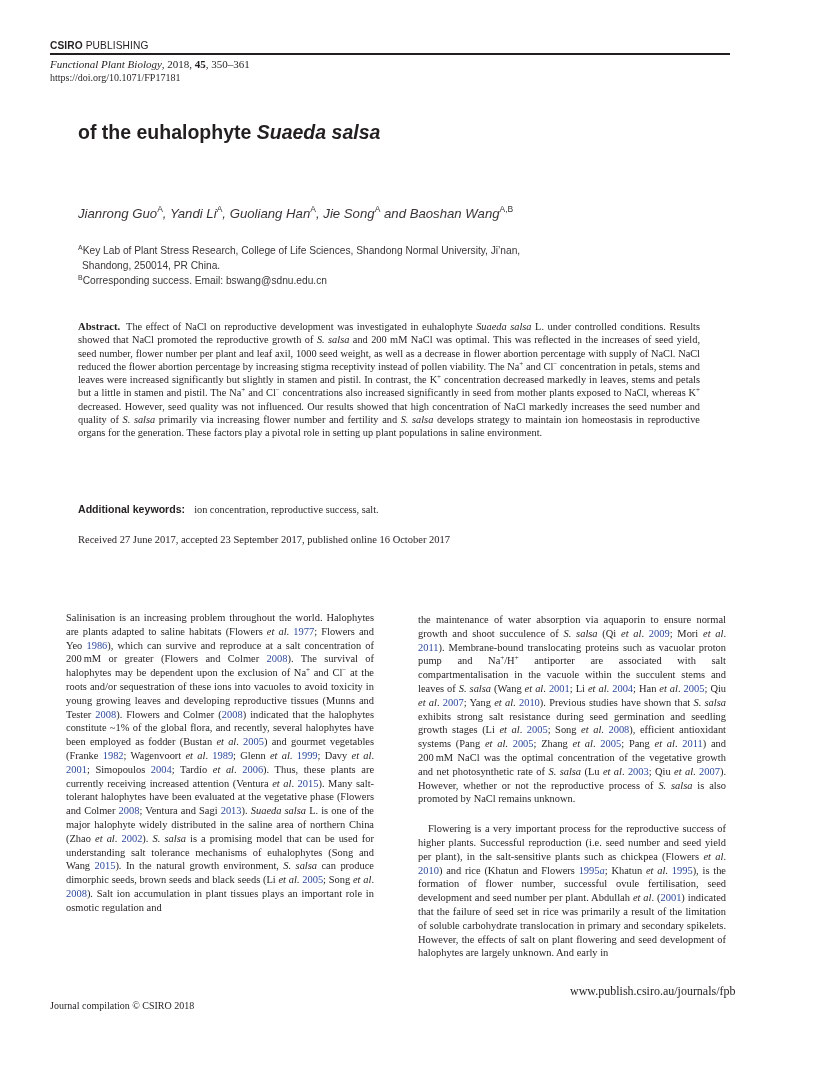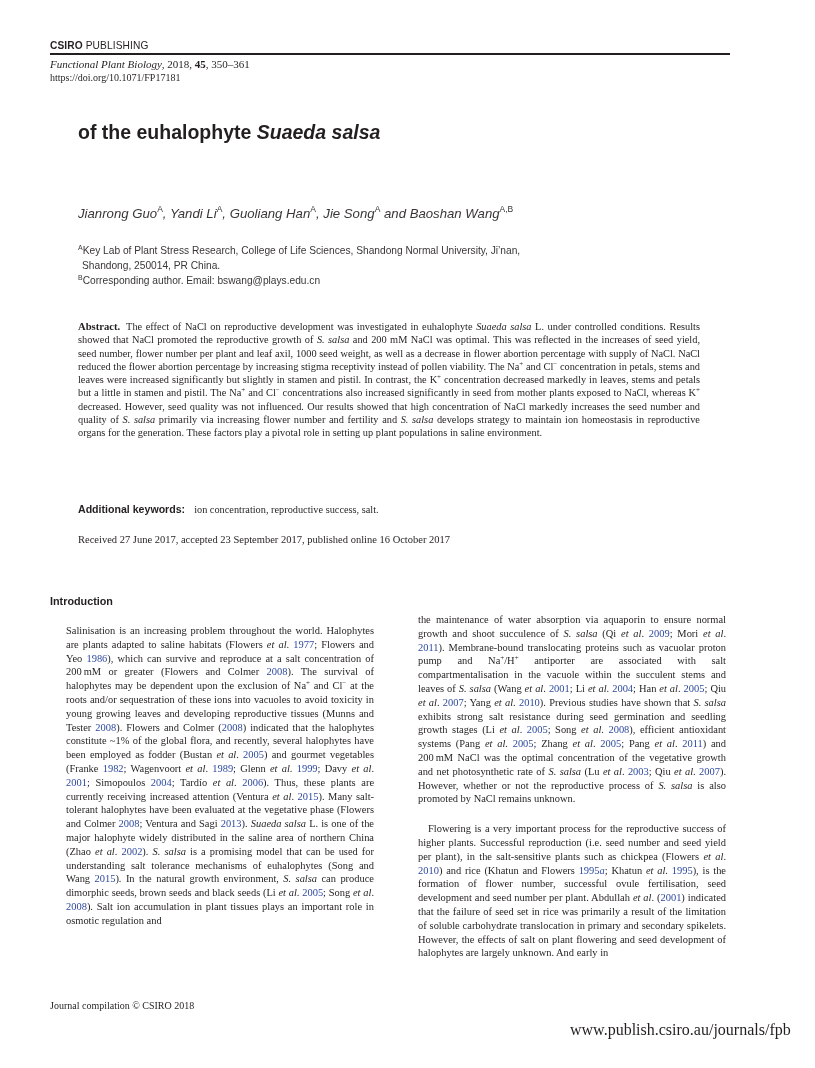--- a/index.html
+++ b/index.html
@@ -33,51 +33,50 @@
   #col-left { left: 50px; }
   #col-right { left: 402px; top: 597px; }
   #intro-head { font-family: "Liberation Sans", "DejaVu Sans", sans-serif; font-weight: bold; font-size: 10.8px; margin-bottom: 7px; line-height: 13px; }
   .col p { margin: 16px; }
   .col .ind { text-indent: 10px; }
   .cite { color: #2e4a9e; }
   .col sup { font-size: 7px; vertical-align: 4px; line-height: 0; }
   i { font-style: italic; }
 
   #footer-left { left: 50px; top: 1000px; font-size: 10px; }
-  #footer-right { left: 570px; top: 1021px; font-size: 16px; width: 160px; text-align: right; }
+  #footer-right { left: 570px; top: 984px; font-size: 12px; width: 160px; text-align: right; }
 </style>
 </head>
 <body>
 
 <div id="publisher" class="abs sans"><b>CSIRO</b><span> PUBLISHING</span></div>
 <div id="rule" class="abs"></div>
 <div id="journal-line" class="abs serif"><i>Functional Plant Biology</i><span>, 2018, </span><b>45</b><span>, 350–361</span></div>
 <div id="doi" class="abs serif">https://doi.org/10.1071/FP17181</div>
 
 <div id="title" class="abs sans">
   <div><span>of the euhalophyte </span><i>Suaeda salsa</i></div>
 </div>
 
 <div id="authors" class="abs sans">
   <span><span>Jianrong Guo</span><sup>A</sup><span>, </span></span><span><span>Yandi Li</span><sup>A</sup><span>, </span></span><span><span>Guoliang Han</span><sup>A</sup><span>, </span></span><span><span>Jie Song</span><sup>A</sup><span> and </span></span><span><span>Baoshan Wang</span><sup>A,B</sup></span>
 </div>
 
 <div id="affil" class="abs sans">
   <div><sup>A</sup><span>Key Lab of Plant Stress Research, College of Life Sciences, Shandong Normal University, Ji’nan,</span></div>
   <div class="indent"><span>Shandong, 250014, PR China.</span></div>
-  <div><sup>B</sup><span>Corresponding author. Email: bswang@plays.edu.cn</span></div>
+  <div><sup>B</sup><span>Corresponding success. Email: bswang@sdnu.edu.cn</span></div>
 </div>
 
 <div id="abstract" class="abs serif"><span class="lbl">Abstract.</span><span>The effect of NaCl on reproductive development was investigated in euhalophyte </span><i>Suaeda salsa</i><span> L. under controlled conditions. Results showed that NaCl promoted the reproductive growth of </span><i>S. salsa</i><span> and 200 mM NaCl was optimal. This was reflected in the increases of seed yield, seed number, flower number per plant and leaf axil, 1000 seed weight, as well as a decrease in flower abortion percentage with supply of NaCl. NaCl reduced the flower abortion percentage by increasing stigma receptivity instead of pollen viability. The Na</span><sup>+</sup><span> and Cl</span><sup>−</sup><span> concentration in petals, stems and leaves were increased significantly but slightly in stamen and pistil. In contrast, the K</span><sup>+</sup><span> concentration decreased markedly in leaves, stems and petals but a little in stamen and pistil. The Na</span><sup>+</sup><span> and Cl</span><sup>−</sup><span> concentrations also increased significantly in seed from mother plants exposed to NaCl, whereas K</span><sup>+</sup><span> decreased. However, seed quality was not influenced. Our results showed that high concentration of NaCl markedly increases the seed number and quality of </span><i>S. salsa</i><span> primarily via increasing flower number and fertility and </span><i>S. salsa</i><span> develops strategy to maintain ion homeostasis in reproductive organs for the generation. These factors play a pivotal role in setting up plant populations in saline environment.</span></div>
 
 <div id="keywords" class="abs serif"><span class="lbl">Additional keywords:</span><span>ion concentration, reproductive success, salt.</span></div>
 <div id="received" class="abs serif">Received 27 June 2017, accepted 23 September 2017, published online 16 October 2017</div>
 
 <div id="col-left" class="abs col serif">
-  <div id="intro-head">Introduction</div>
   <p>Salinisation is an increasing problem throughout the world. Halophytes are plants adapted to saline habitats (Flowers <i>et al</i>. <span class="cite">1977</span>; Flowers and Yeo <span class="cite">1986</span>), which can survive and reproduce at a salt concentration of 200 mM or greater (Flowers and Colmer <span class="cite">2008</span>). The survival of halophytes may be dependent upon the exclusion of Na<sup>+</sup> and Cl<sup>−</sup> at the roots and/or sequestration of these ions into vacuoles to avoid toxicity in young growing leaves and developing reproductive tissues (Munns and Tester <span class="cite">2008</span>). Flowers and Colmer (<span class="cite">2008</span>) indicated that the halophytes constitute ~1% of the global flora, and recently, several halophytes have been employed as fodder (Bustan <i>et al</i>. <span class="cite">2005</span>) and gourmet vegetables (Franke <span class="cite">1982</span>; Wagenvoort <i>et al</i>. <span class="cite">1989</span>; Glenn <i>et al</i>. <span class="cite">1999</span>; Davy <i>et al</i>. <span class="cite">2001</span>; Simopoulos <span class="cite">2004</span>; Tardío <i>et al</i>. <span class="cite">2006</span>). Thus, these plants are currently receiving increased attention (Ventura <i>et al</i>. <span class="cite">2015</span>). Many salt-tolerant halophytes have been evaluated at the vegetative phase (Flowers and Colmer <span class="cite">2008</span>; Ventura and Sagi <span class="cite">2013</span>). <i>Suaeda salsa</i> L. is one of the major halophyte widely distributed in the saline area of northern China (Zhao <i>et al</i>. <span class="cite">2002</span>). <i>S. salsa</i> is a promising model that can be used for understanding salt tolerance mechanisms of euhalophytes (Song and Wang <span class="cite">2015</span>). In the natural growth environment, <i>S. salsa</i> can produce dimorphic seeds, brown seeds and black seeds (Li <i>et al</i>. <span class="cite">2005</span>; Song <i>et al</i>. <span class="cite">2008</span>). Salt ion accumulation in plant tissues plays an important role in osmotic regulation and</p>
 </div>
 
 <div id="col-right" class="abs col serif">
   <p>the maintenance of water absorption via aquaporin to ensure normal growth and shoot succulence of <i>S. salsa</i> (Qi <i>et al</i>. <span class="cite">2009</span>; Mori <i>et al</i>. <span class="cite">2011</span>). Membrane-bound translocating proteins such as vacuolar proton pump and Na<sup>+</sup>/H<sup>+</sup> antiporter are associated with salt compartmentalisation in the vacuole within the succulent stems and leaves of <i>S. salsa</i> (Wang <i>et al</i>. <span class="cite">2001</span>; Li <i>et al</i>. <span class="cite">2004</span>; Han <i>et al</i>. <span class="cite">2005</span>; Qiu <i>et al</i>. <span class="cite">2007</span>; Yang <i>et al</i>. <span class="cite">2010</span>). Previous studies have shown that <i>S. salsa</i> exhibits strong salt resistance during seed germination and seedling growth stages (Li <i>et al</i>. <span class="cite">2005</span>; Song <i>et al</i>. <span class="cite">2008</span>), efficient antioxidant systems (Pang <i>et al</i>. <span class="cite">2005</span>; Zhang <i>et al</i>. <span class="cite">2005</span>; Pang <i>et al</i>. <span class="cite">2011</span>) and 200 mM NaCl was the optimal concentration of the vegetative growth and net photosynthetic rate of <i>S. salsa</i> (Lu <i>et al</i>. <span class="cite">2003</span>; Qiu <i>et al</i>. <span class="cite">2007</span>). However, whether or not the reproductive process of <i>S. salsa</i> is also promoted by NaCl remains unknown.</p>
   <p class="ind">Flowering is a very important process for the reproductive success of higher plants. Successful reproduction (i.e. seed number and seed yield per plant), in the salt-sensitive plants such as chickpea (Flowers <i>et al</i>. <span class="cite">2010</span>) and rice (Khatun and Flowers <span class="cite">1995<i>a</i></span>; Khatun <i>et al</i>. <span class="cite">1995</span>), is the formation of flower number, successful ovule fertilisation, seed development and seed number per plant. Abdullah <i>et al</i>. (<span class="cite">2001</span>) indicated that the failure of seed set in rice was primarily a result of the limitation of soluble carbohydrate translocation in primary and secondary spikelets. However, the effects of salt on plant flowering and seed development of halophytes are largely unknown. And early in</p>
 </div>
 
 <div id="footer-left" class="abs serif">Journal compilation © CSIRO 2018</div>
 <div id="footer-right" class="abs serif">www.publish.csiro.au/journals/fpb</div>

